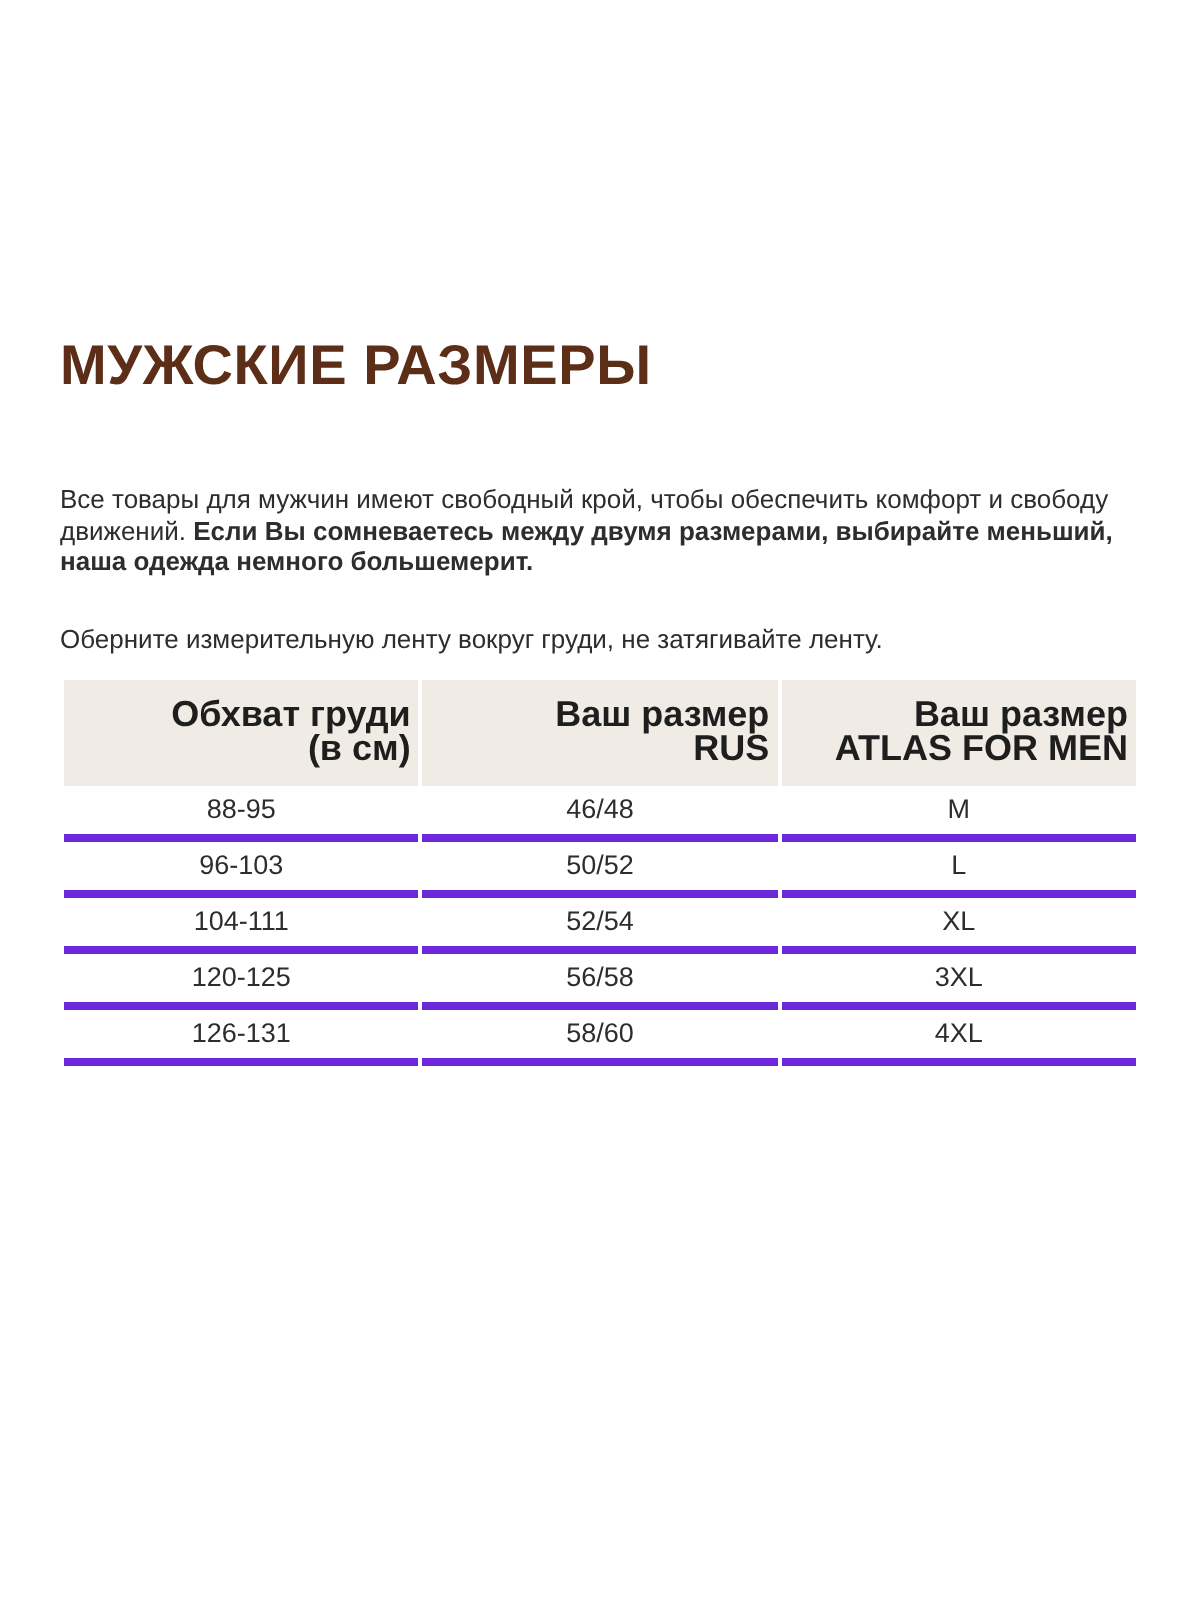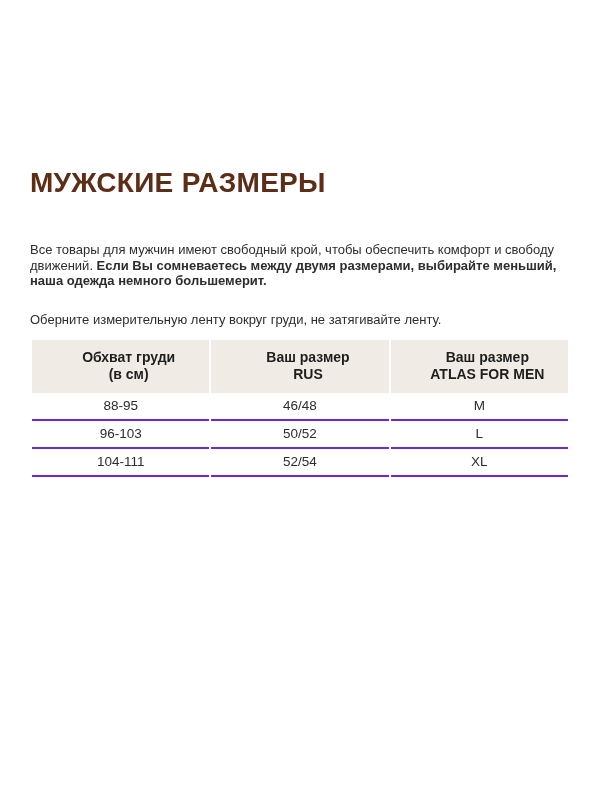--- a/index.html
+++ b/index.html
@@ -55,30 +55,30 @@
 
   table.size-table {
     width: 100%;
     margin-top: 13px;
     border-collapse: separate;
     border-spacing: 2px 0;
     table-layout: fixed;
   }
   table.size-table th {
     background: #f0ebe4;
-    font-size: 14px;
+    font-size: 18px;
     font-weight: bold;
     color: #1e1e1e;
-    text-align: center;
+    text-align: right;
     vertical-align: middle;
     padding: 9px 4px 10px 20px;
     line-height: 17px;
   }
   table.size-table td {
-    border-bottom: 2px solid #6d28d9;
+    border-bottom: 4px solid #6d28d9;
     height: 28px;
     font-size: 13.5px;
     text-align: center;
     vertical-align: middle;
     color: #2d2d2d;
   }
 </style>
 </head>
 <body>
 
@@ -117,16 +117,26 @@
       <tr>
         <td>96-103</td>
         <td>50/52</td>
         <td>L</td>
       </tr>
       <tr>
         <td>104-111</td>
         <td>52/54</td>
         <td>XL</td>
       </tr>
+      <tr>
+        <td>120-125</td>
+        <td>56/58</td>
+        <td>3XL</td>
+      </tr>
+      <tr>
+        <td>126-131</td>
+        <td>58/60</td>
+        <td>4XL</td>
+      </tr>
     </tbody>
   </table>
 
 </div>
 
 </body></html>

